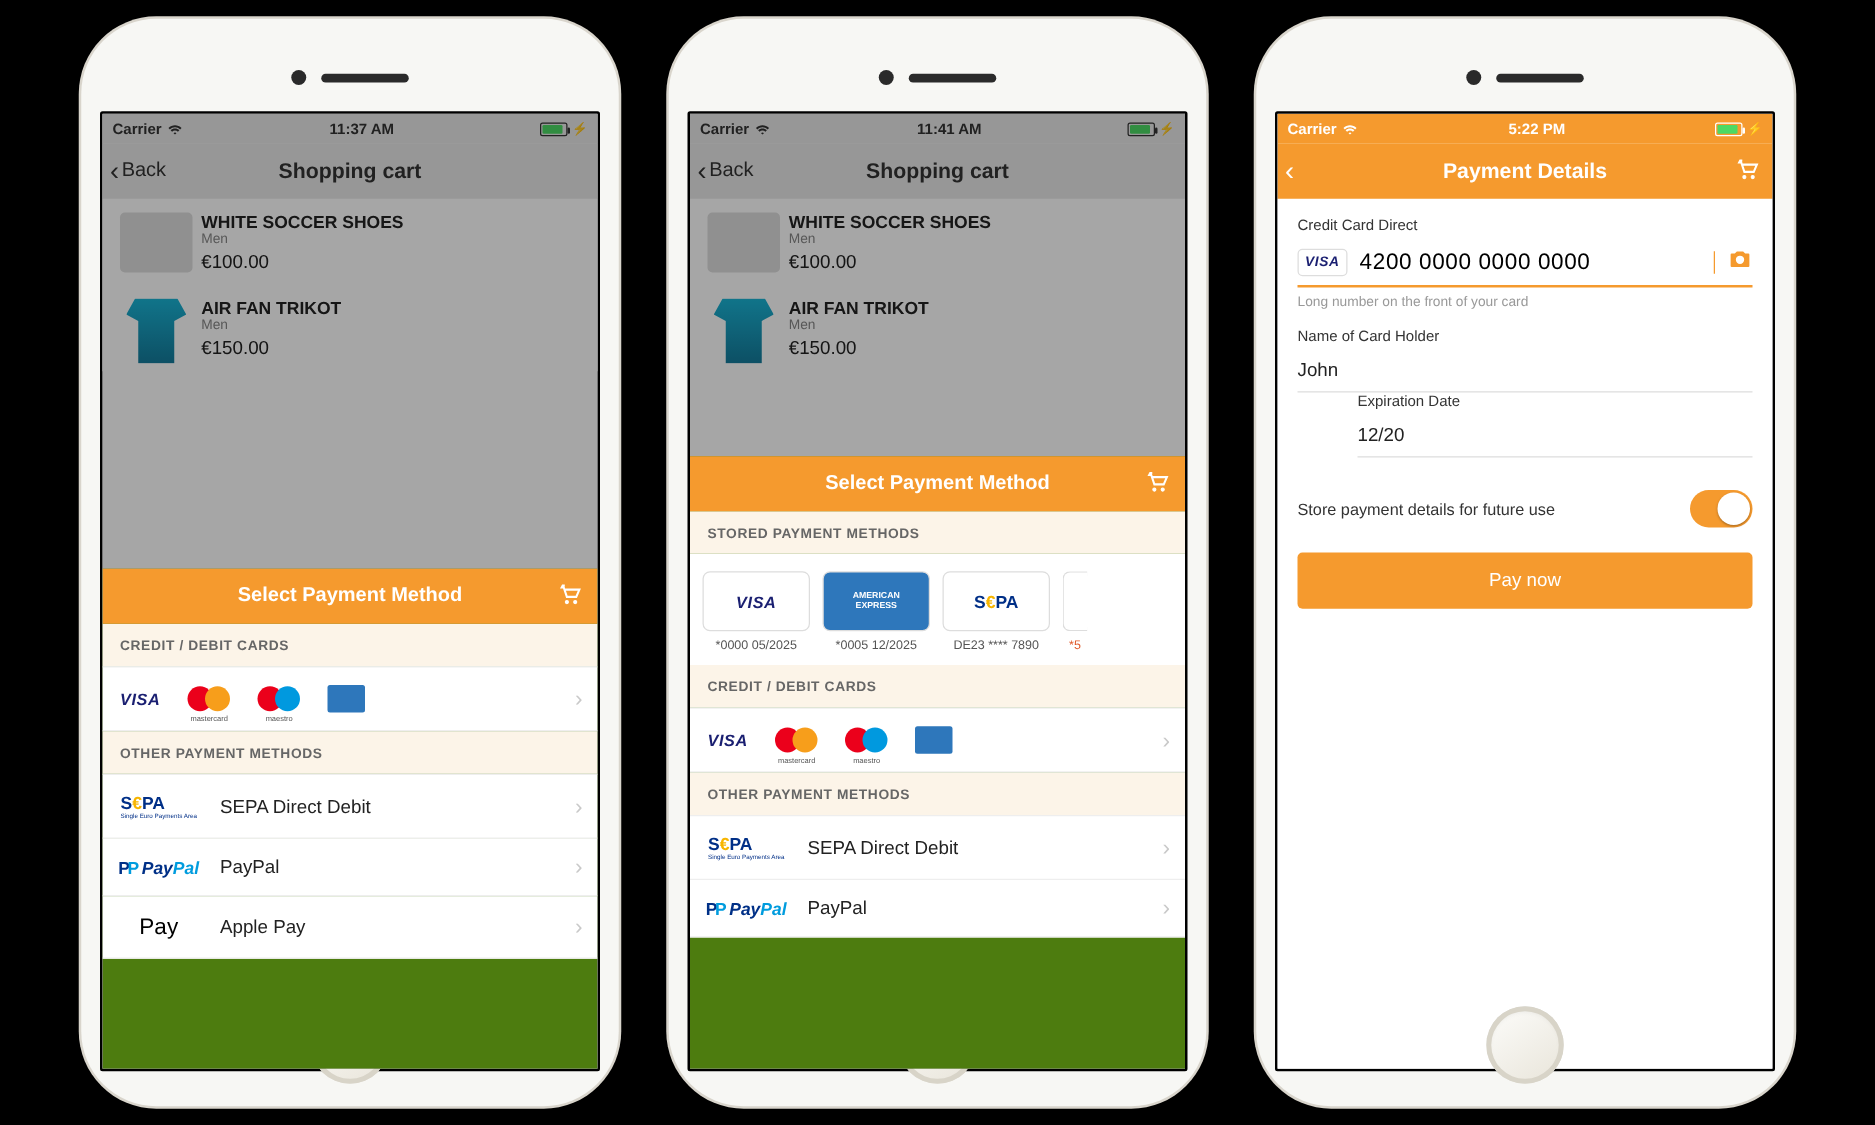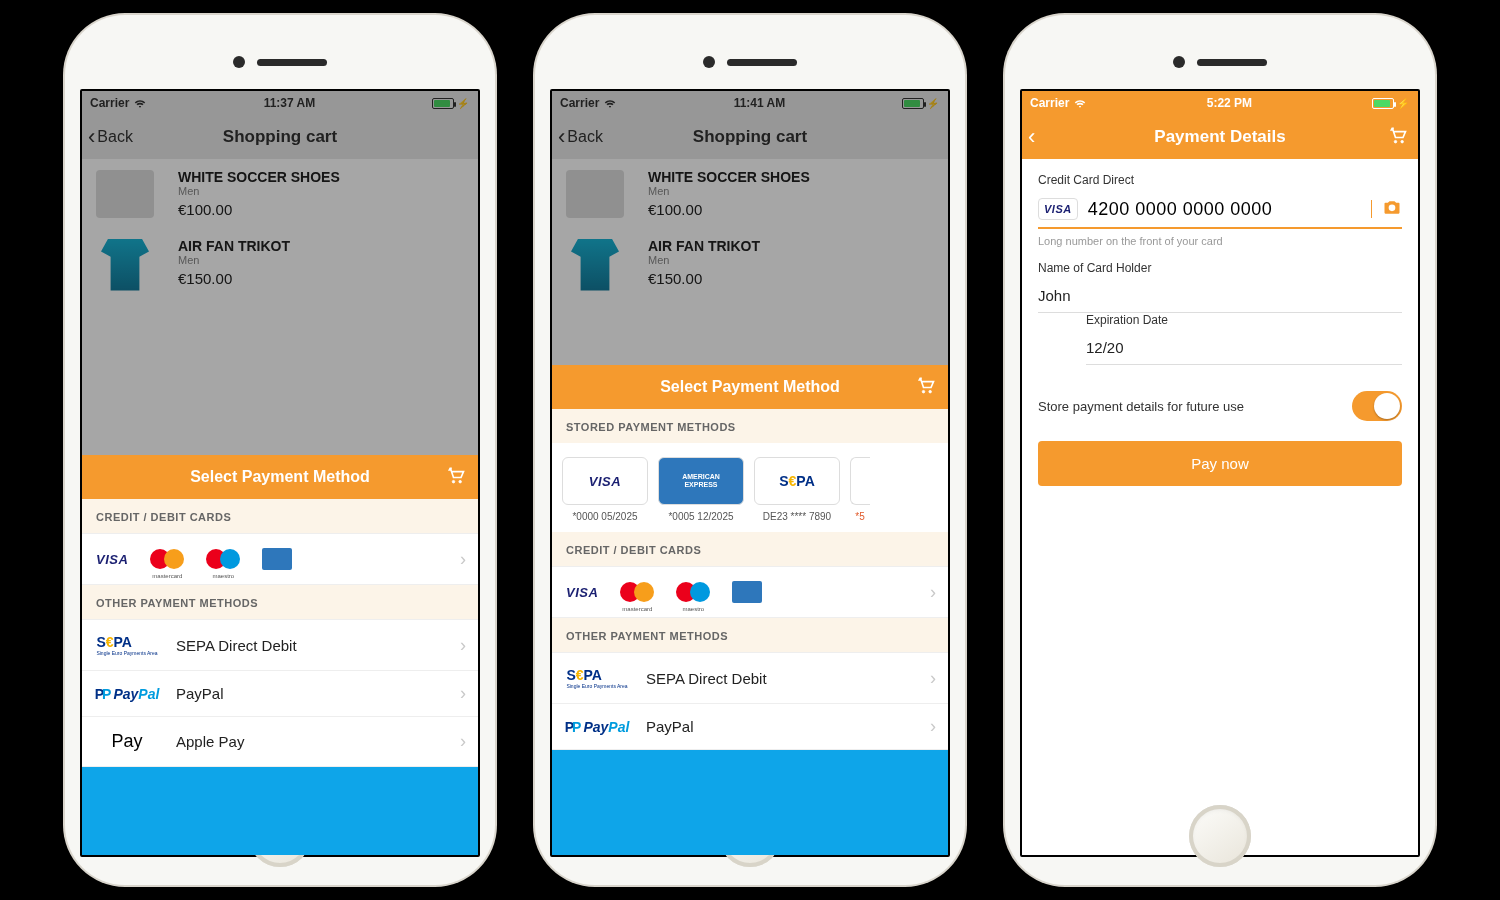--- a/index.html
+++ b/index.html
@@ -56,29 +56,29 @@
   .navbar.dark { background:#e9e9e9; color:#333; }
   .navbar.orange { background:#f59a2e; color:#fff; }
   .navbar .title { font-size:17px; font-weight:700;}
   .navbar .back { position:absolute; left:6px; display:flex; align-items:center; font-size:16px; gap:2px;}
   .navbar .back .chev{ font-size:22px; line-height:1;}
   .navbar .right-icon{ position:absolute; right:10px;}
   .cart-icon svg{ width:20px; height:20px; stroke:#fff; fill:#fff;}
 
   .dimmer{ position:absolute; inset:0; background:rgba(0,0,0,.35); z-index:2;}
 
-  .cart-item { display:flex; gap:24px; padding:10px 14px; align-items:center; background:#fff;}
+  .cart-item { display:flex; gap:7px; padding:10px 14px; align-items:center; background:#fff;}
   .cart-item .thumb{ width:58px; height:48px; background:#ddd; border-radius:4px; }
   .shoe-thumb{ background:linear-gradient(135deg,#eee,#ccc); }
   .shirt-thumb{ background:linear-gradient(180deg,#1ab3d4,#147a9a); clip-path: polygon(15% 0,85% 0,100% 25%,80% 35%,80% 100%,20% 100%,20% 35%,0 25%); width:48px; height:52px; margin:auto;}
   .ci-text .name{ font-size:14px; font-weight:600; color:#222;}
   .ci-text .sub{ font-size:11px; color:#888;}
   .ci-text .price{ font-size:15px; color:#222; margin-top:4px;}
 
-  .sheet { position:absolute; left:0; right:0; bottom:0; background:#0ea5e9; z-index:3; display:flex; flex-direction:column;}
+  .sheet { position:absolute; left:0; right:0; bottom:0; background:#4d7c0f; z-index:3; display:flex; flex-direction:column;}
   .sheet.small{ top:auto; }
   .sheet.large{ top:auto; }
   .sheet-header{ background:#f59a2e; color:#fff; height:44px; display:flex; align-items:center; justify-content:center; position:relative; font-size:16px; font-weight:600;}
   .sheet-header .cart-icon{ position:absolute; right:12px; }
 
   .section-label{ background:#fcf4e8; color:#666; font-size:11px; font-weight:600; letter-spacing:.5px; padding:12px 14px 10px;}
   .row { background:#fff; border-top:1px solid #eee; border-bottom:1px solid #eee; padding:14px 14px; display:flex; align-items:center; gap:18px; position:relative;}
   .row + .row{ border-top:none;}
   .chevr{ position:absolute; right:12px; color:#c9c9c9; font-size:18px;}
   .card-icons{ display:flex; gap:22px; align-items:center;}

